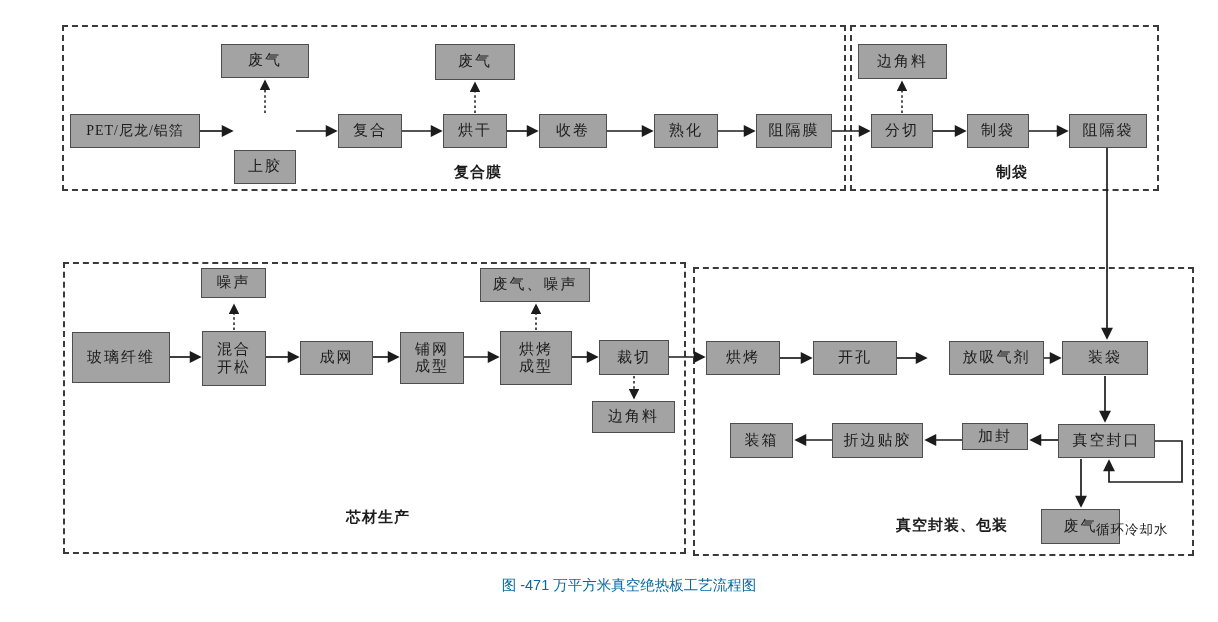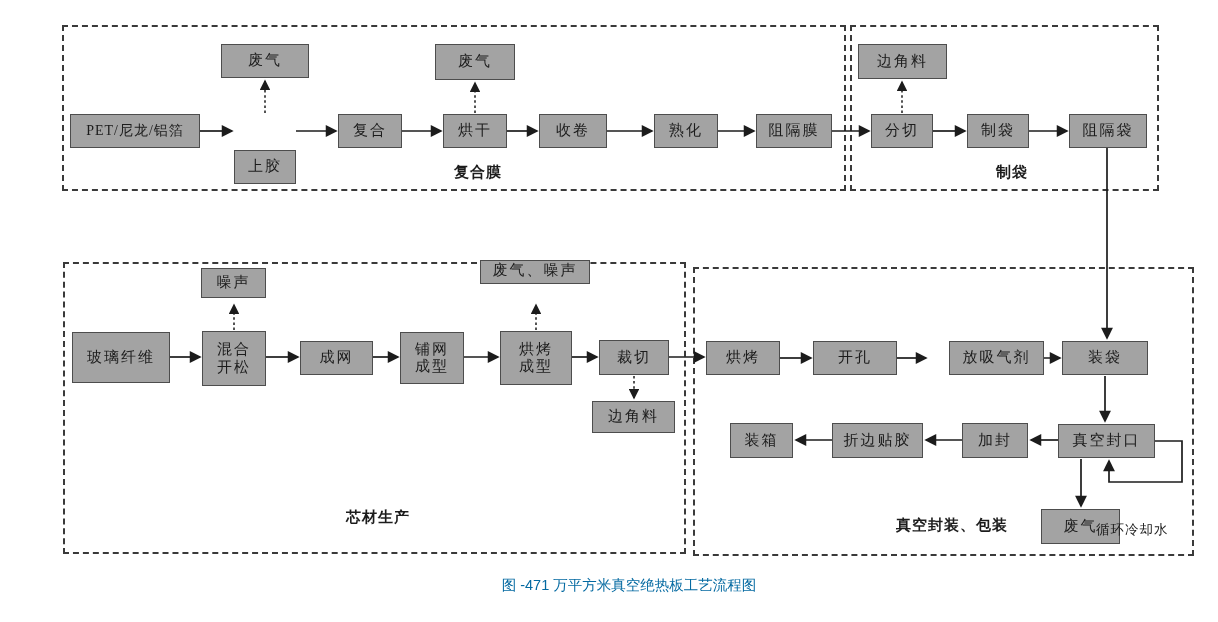--- a/index.html
+++ b/index.html
@@ -111,31 +111,31 @@
   <div class="node" style="left:201px;top:268px;width:65px;height:30px;">噪声</div>
   <div class="node" style="left:72px;top:332px;width:98px;height:51px;">玻璃纤维</div>
   <div class="node" style="left:202px;top:331px;width:64px;height:55px;">混合
 开松</div>
   <div class="node" style="left:300px;top:341px;width:73px;height:34px;">成网</div>
   <div class="node" style="left:400px;top:332px;width:64px;height:52px;">铺网
 成型</div>
   <div class="node" style="left:500px;top:331px;width:72px;height:54px;">烘烤
 成型</div>
   <div class="node" style="left:599px;top:340px;width:70px;height:35px;">裁切</div>
-  <div class="node" style="left:480px;top:260px;width:110px;height:24px;font-family:Liberation Mono, monospace;">废气、噪声</div>
+  <div class="node" style="left:480px;top:268px;width:110px;height:34px;">废气、噪声</div>
   <div class="node" style="left:592px;top:401px;width:83px;height:32px;">边角料</div>
   <div class="sec-label" style="left:318px;top:508px;width:120px;">芯材生产</div>
 
   <div class="node" style="left:706px;top:341px;width:74px;height:34px;">烘烤</div>
   <div class="node" style="left:813px;top:341px;width:84px;height:34px;">开孔</div>
   <div class="node" style="left:928px;top:341px;width:95px;height:34px;margin-left:21px;">放吸气剂</div>
   <div class="node" style="left:1062px;top:341px;width:86px;height:34px;">装袋</div>
   <div class="node" style="left:730px;top:423px;width:63px;height:35px;">装箱</div>
   <div class="node" style="left:832px;top:423px;width:91px;height:35px;">折边贴胶</div>
-  <div class="node" style="left:962px;top:423px;width:66px;height:35px;">加封</div>
+  <div class="node" style="left:962px;top:423px;width:66px;height:27px;">加封</div>
   <div class="node" style="left:1058px;top:424px;width:97px;height:34px;">真空封口</div>
   <div class="node" style="left:1041px;top:509px;width:79px;height:35px;">废气</div>
   <div class="free-label" style="left:1096px;top:485px;font-size:13.5px;margin-top:36px;">循环冷却水</div>
   <div class="sec-label" style="left:872px;top:516px;width:160px;">真空封装、包装</div>
 
   <div class="caption">图 -471 万平方米真空绝热板工艺流程图</div>
 
 </div>
 
 </body></html>

